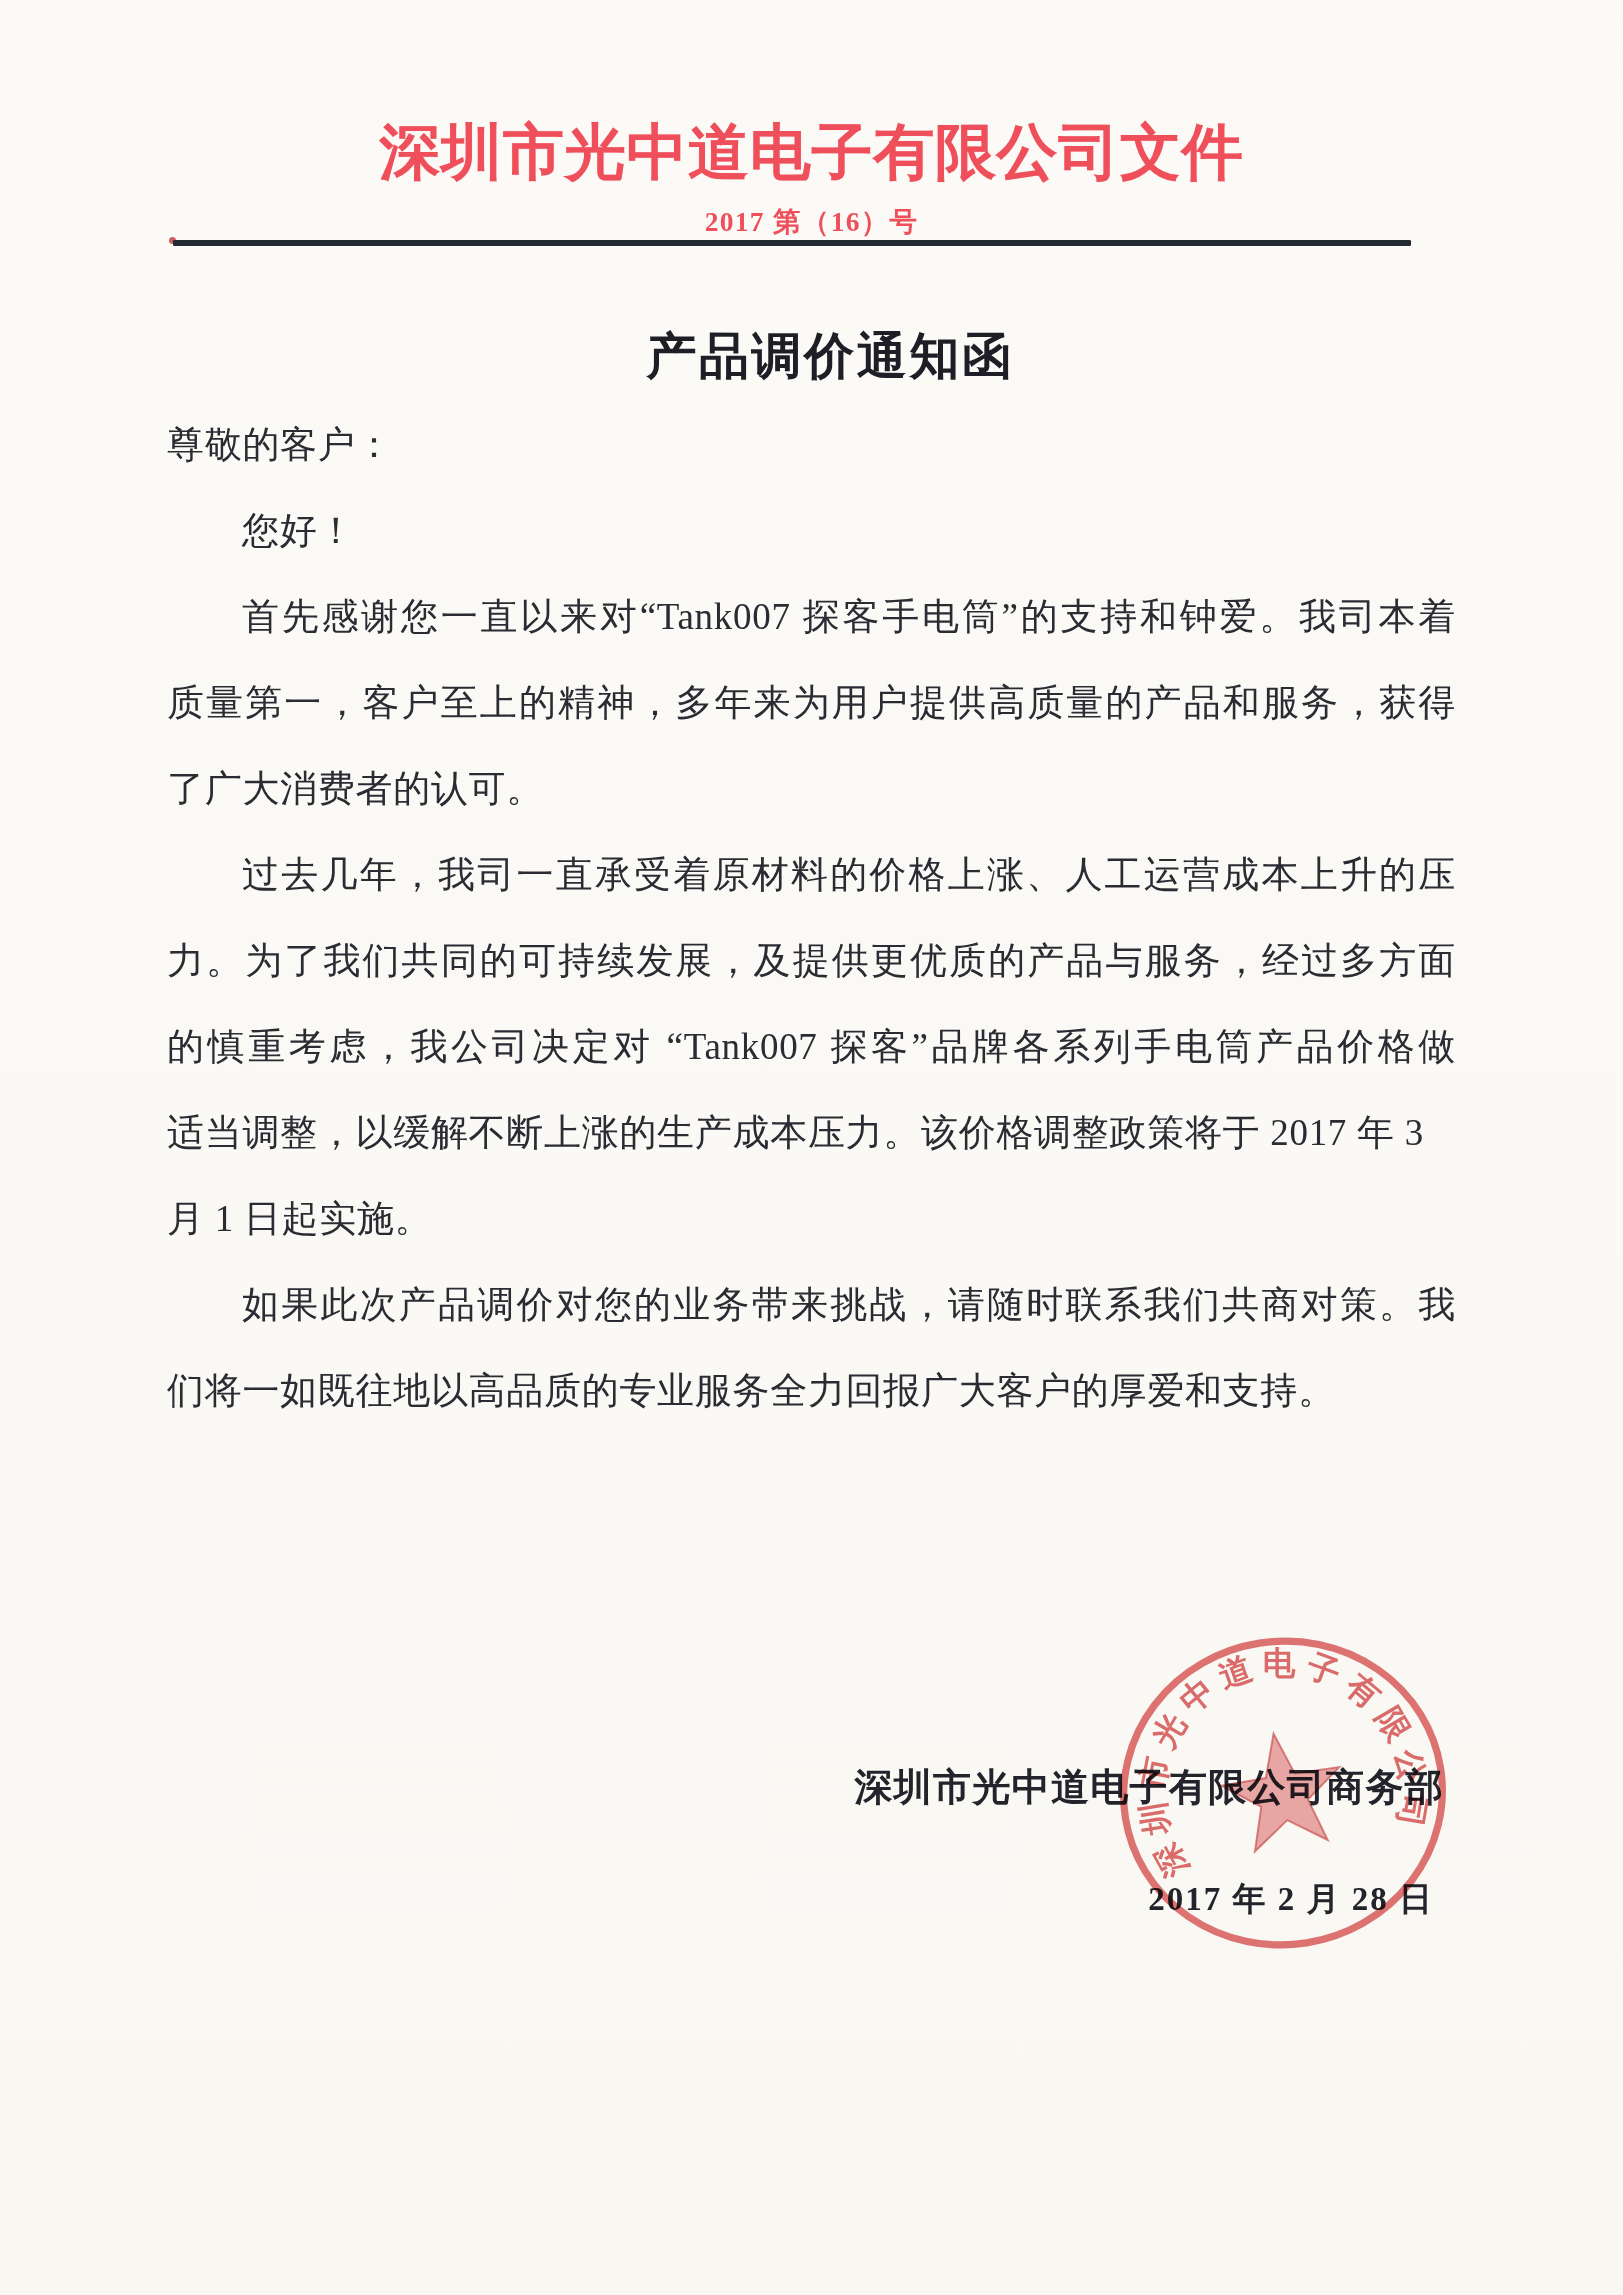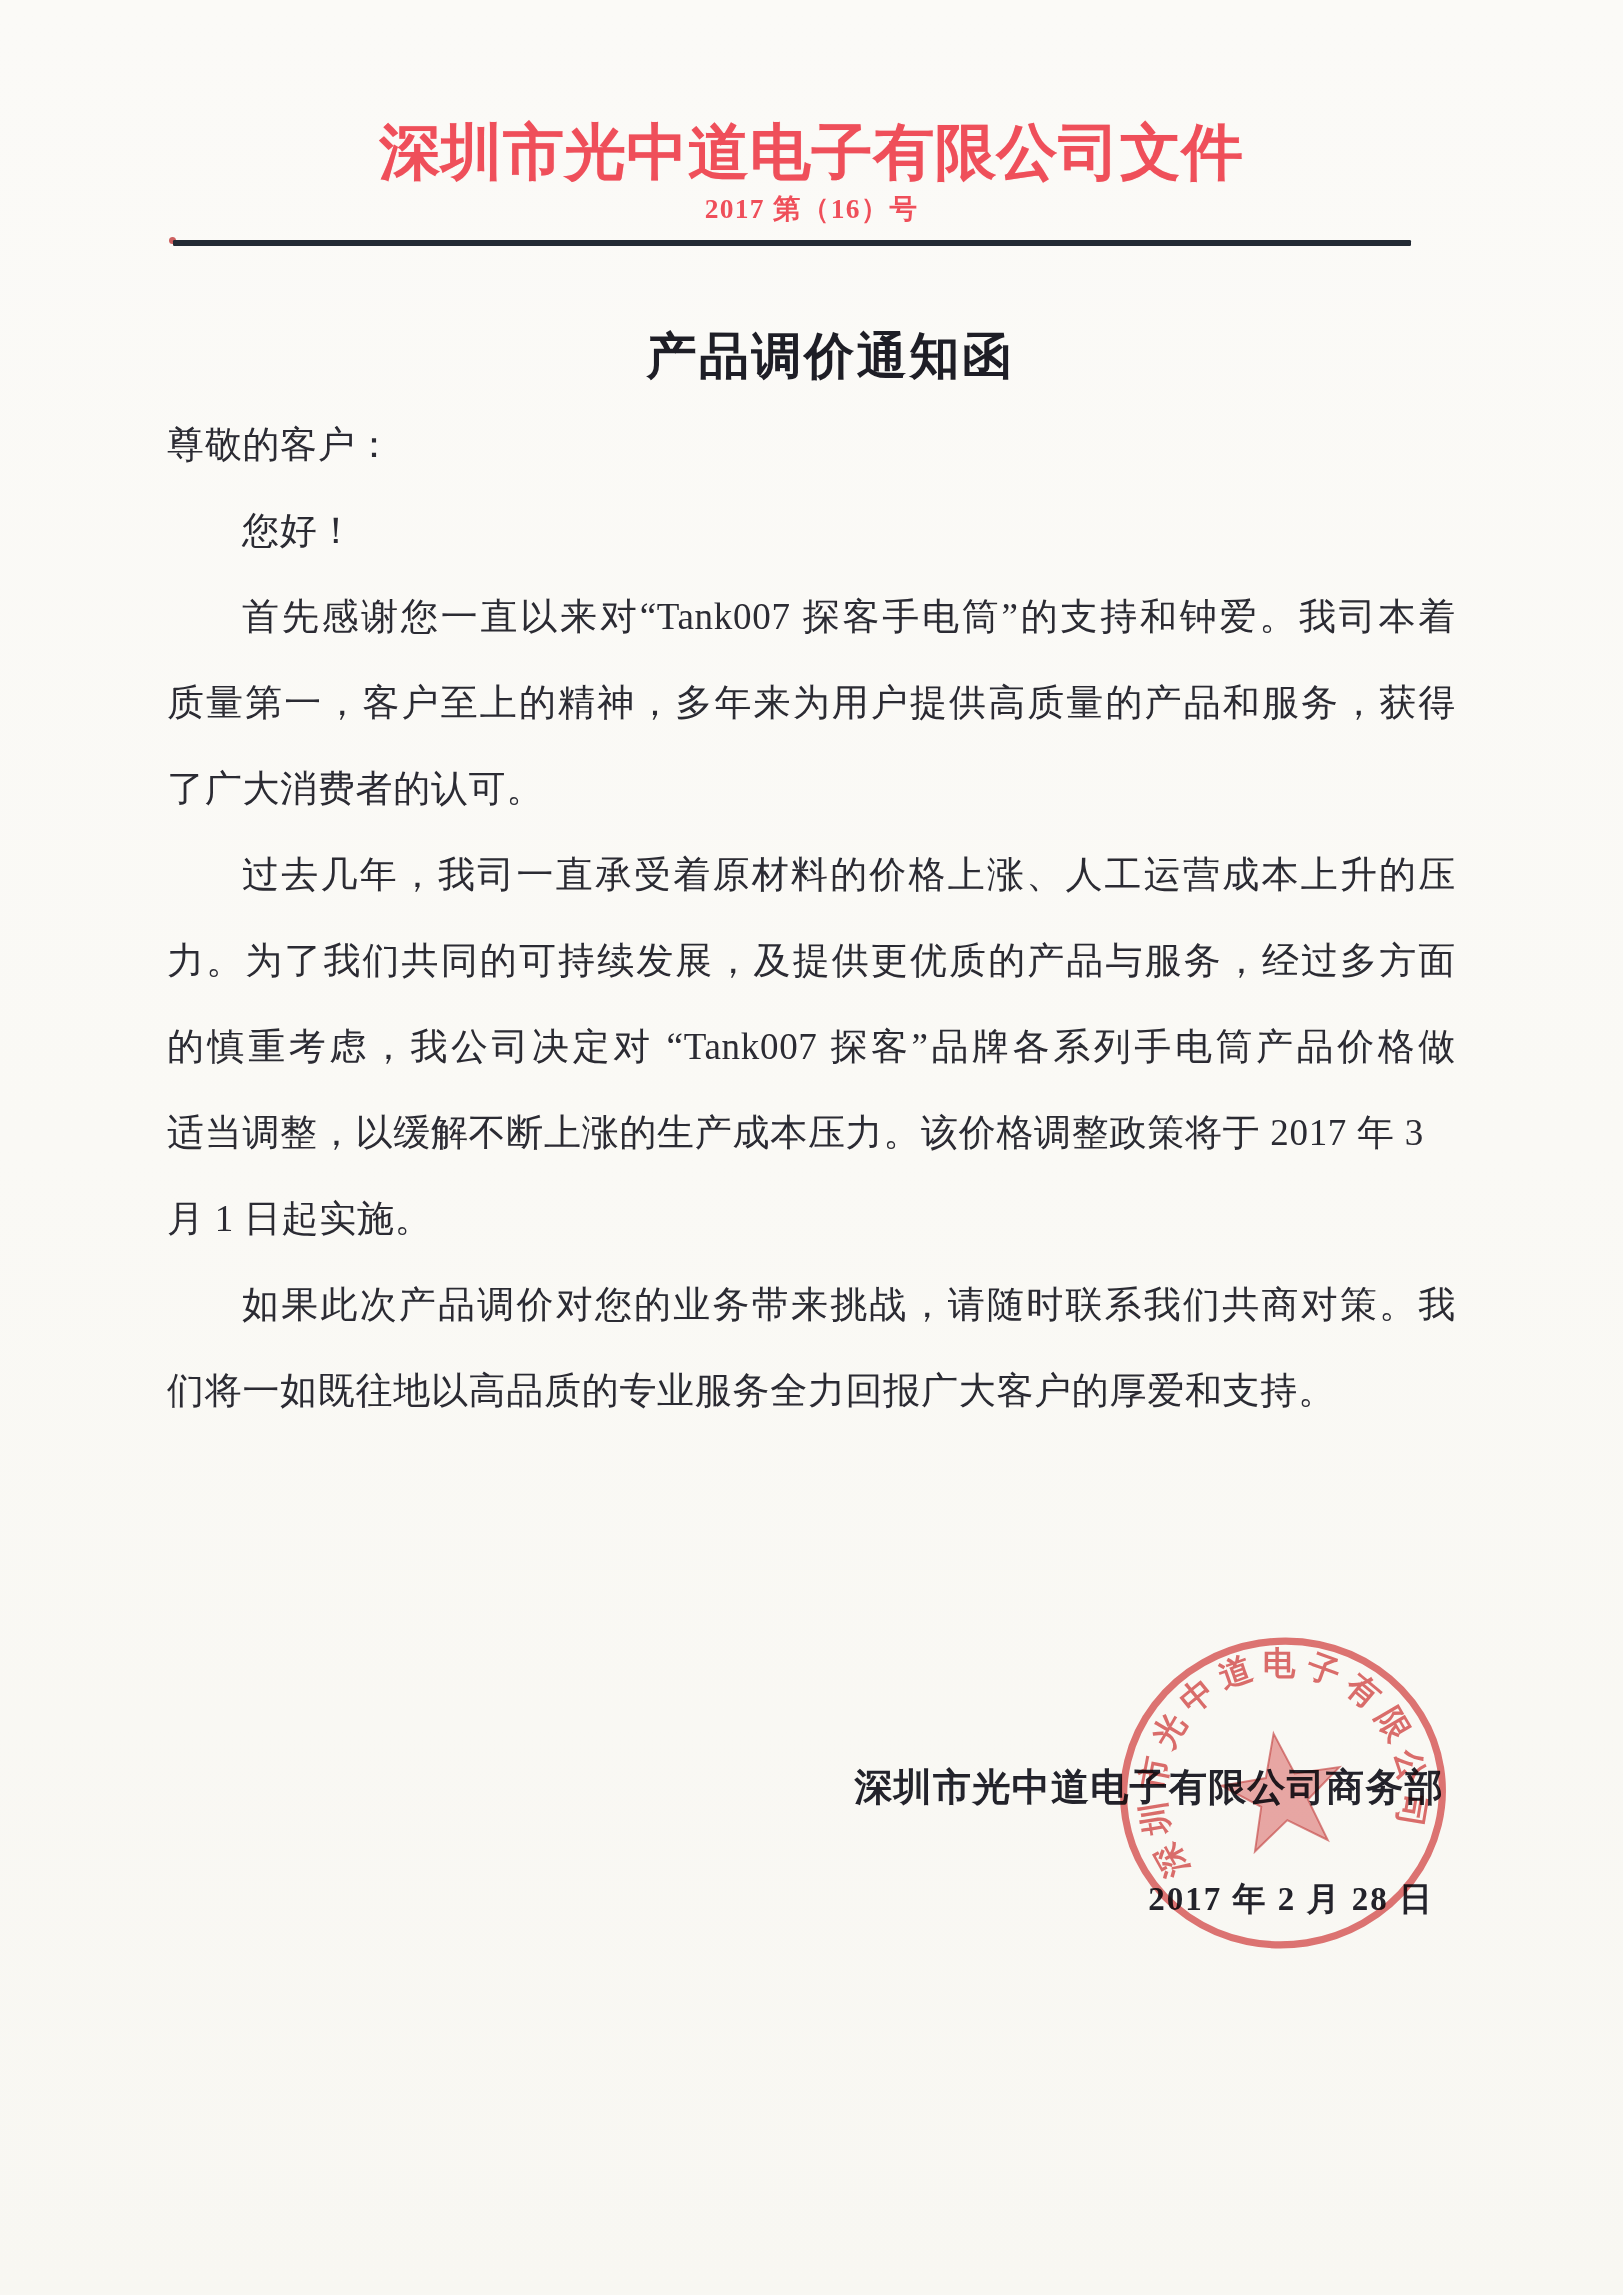--- a/index.html
+++ b/index.html
@@ -15,21 +15,21 @@
   }
   
   .org-title{
     position:absolute;left:0;top:120px;width:1623px;
     text-align:center;
     font-size:61px;line-height:65px;font-weight:bold;
     color:#ef4f5a;letter-spacing:0.7px;
     text-shadow:0 0 0.7px rgba(239,79,90,.45);
   }
   .doc-number{
-    position:absolute;left:0;top:194px;width:1623px;
+    position:absolute;left:0;top:207px;width:1623px;
     text-align:center;
     font-size:27.5px;line-height:30px;font-weight:bold;
     color:#ef4f5a;letter-spacing:1.3px;
   }
   .header-rule{
     position:absolute;left:173px;top:240px;width:1238px;height:5.9px;
     background:#232a34;border-radius:1.3px;
   }
   .rule-speck{
     position:absolute;left:169px;top:237px;width:7.2px;height:7.2px;

